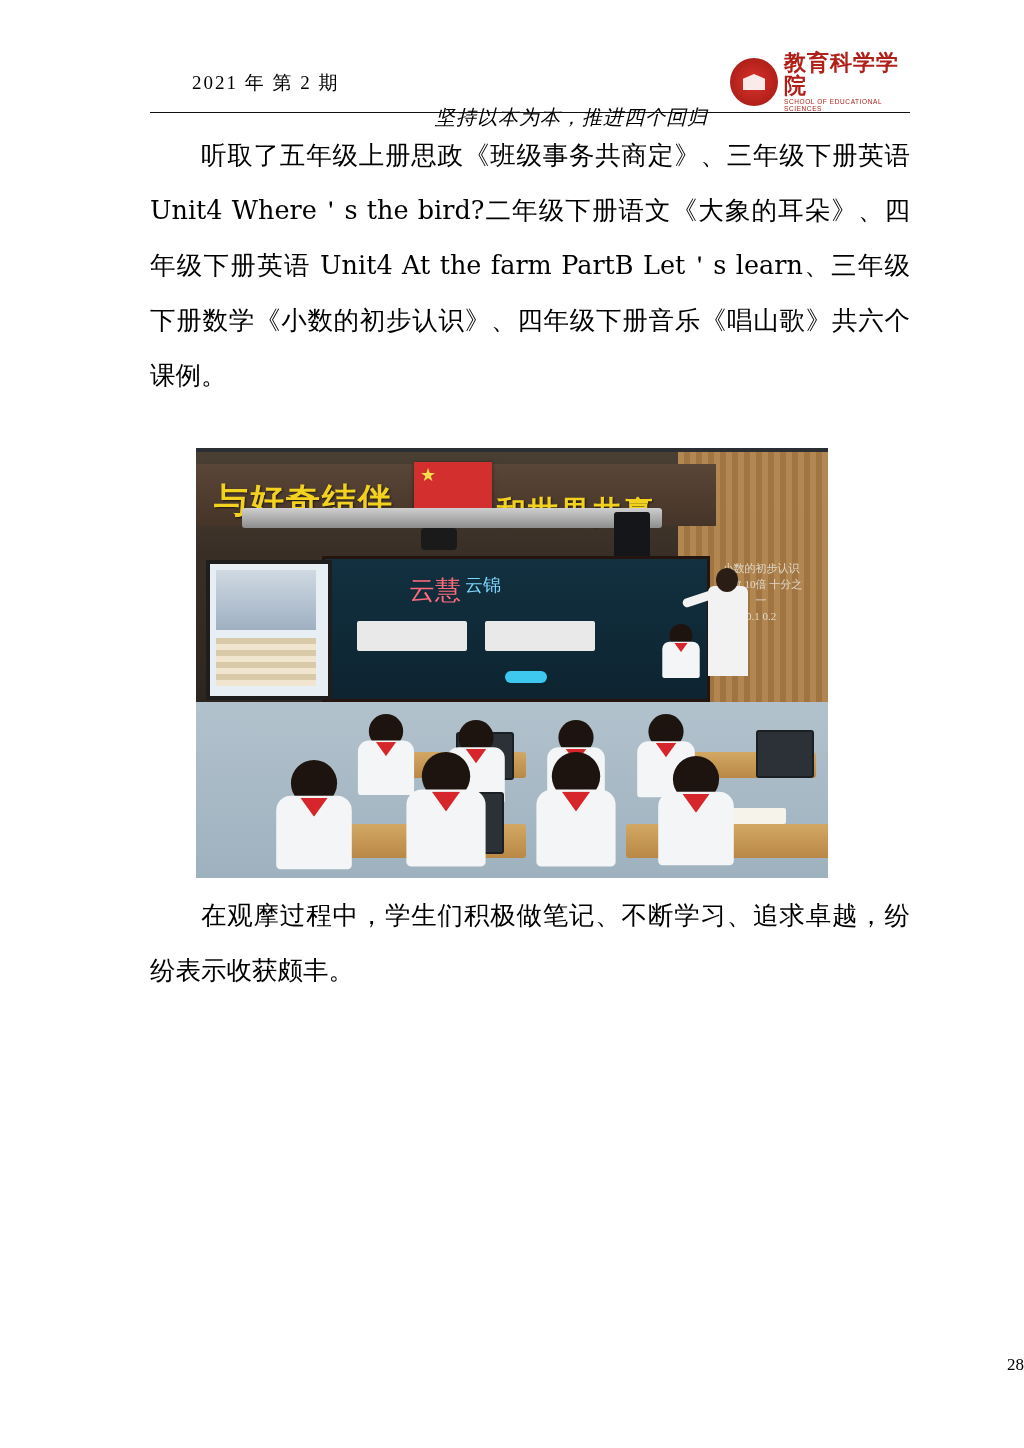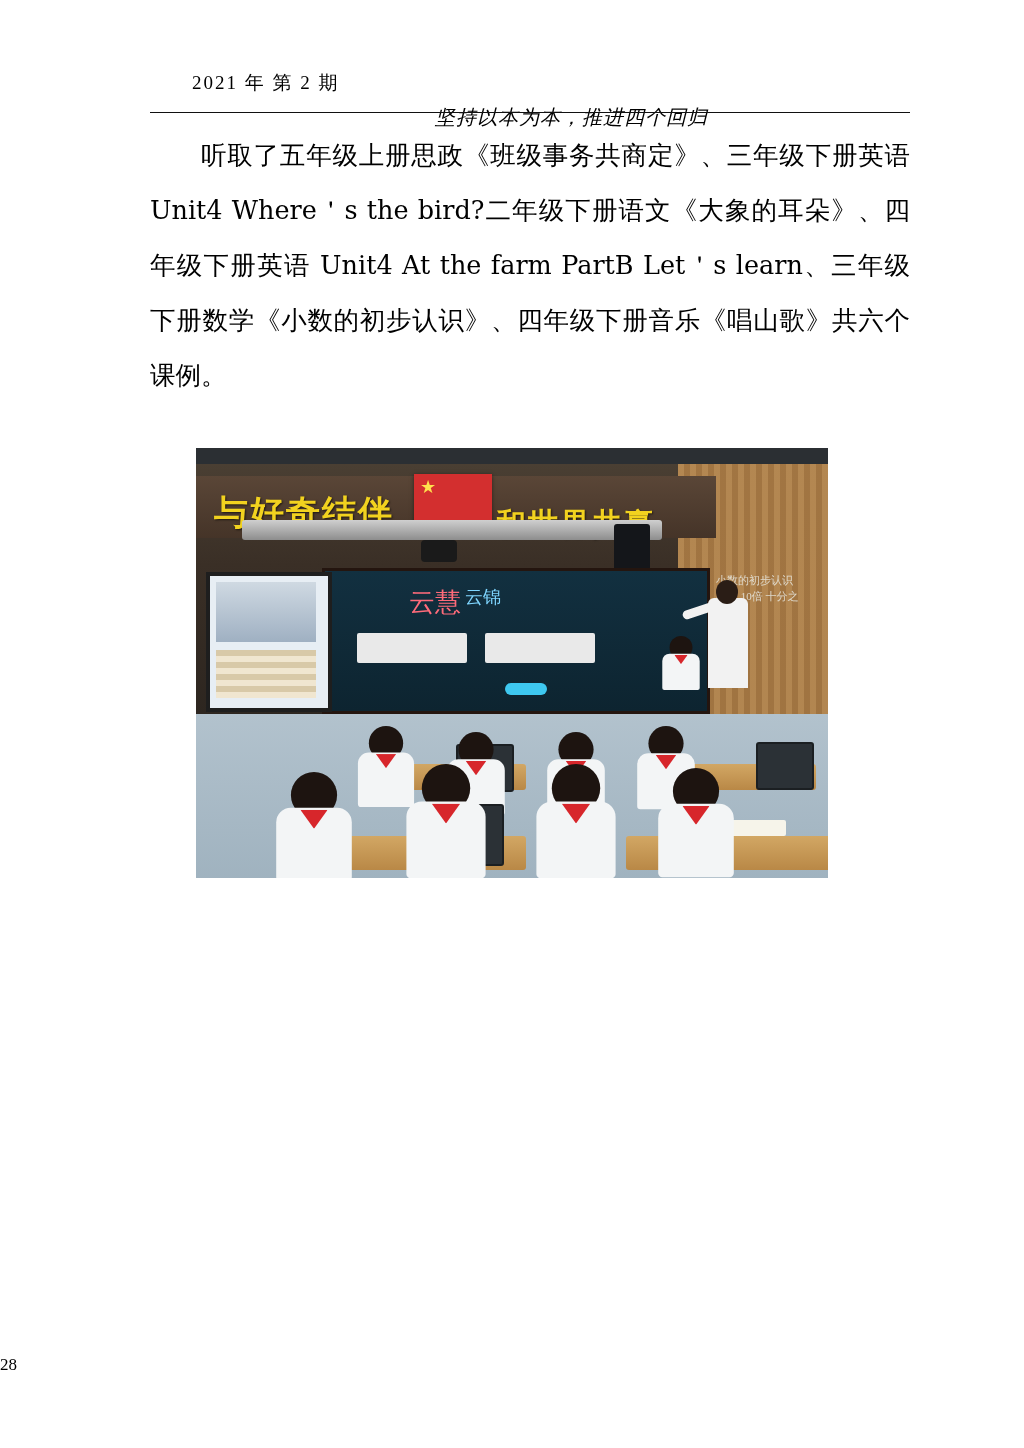--- a/index.html
+++ b/index.html
@@ -131,22 +131,22 @@
     position: absolute;
     left: 196px;
     top: 448px;
     width: 632px;
     height: 430px;
     background: #2b2f33;
     overflow: hidden;
   }
   .photo {
     position: absolute;
-    left: 0; top: 16px;
-    width: 632px; height: 370px;
+    left: 0; top: 4px;
+    width: 632px; height: 370px; text-align: center;
   }
   
   .ph-wall {
     position: absolute; left: 0; top: 0; width: 632px; height: 250px;
     background: linear-gradient(180deg, #4a3f33 0%, #3a2f26 40%, #2d2620 100%);
   }
   .ph-wood-right {
     position: absolute; right: 0; top: 0; width: 150px; height: 300px;
     background: repeating-linear-gradient(90deg, #b98b53 0px, #b98b53 6px, #a67843 6px, #a67843 12px);
     opacity: .95;
@@ -278,33 +278,40 @@
   .ph-paper {
     position: absolute; width: 54px; height: 16px; background: #f6f4ea; border-radius: 2px;
   }
 
   
   .folio {
     position: absolute;
     left: 0;
     top: 1355px;
     width: 1024px;
-    text-align: left;
+    text-align: right;
     font-size: 17px;
     font-family: "Liberation Serif", serif;
   }
 </style>
 </head>
 <body>
 
 <div class="page">
 
   <div class="header">
     <div class="issue">2021 年 第 2 期</div>
     <div class="header-title">坚持以本为本，推进四个回归</div>
+    <div class="logo">
+      <div class="logo-seal"></div>
+      <div class="logo-text">
+        <div class="logo-cn">教育科学学院</div>
+        <div class="logo-en">SCHOOL OF EDUCATIONAL SCIENCES</div>
+      </div>
+    </div>
   </div>
   <div class="header-rule"></div>
 
   <div class="content">
     <p class="para">听取了五年级上册思政《班级事务共商定》、三年级下册英语 Unit4 Where＇s the bird?二年级下册语文《大象的耳朵》、四年级下册英语 Unit4 At the farm PartB Let＇s learn、三年级下册数学《小数的初步认识》、四年级下册音乐《唱山歌》共六个课例。</p>
   </div>
 
   <div class="figure">
     <div class="photo">
       <div class="ph-wall"></div>
@@ -395,16 +402,17 @@
       </div>
       <div class="ph-student" style="left:500px; top:304px; transform:scale(1.05); transform-origin:left top;">
         <div class="head"></div>
         <div class="body"></div>
         <div class="tie"></div>
       </div>
     </div>
   </div>
 
   <div class="content" style="top:888px;">
+    <p class="para">在观摩过程中，学生们积极做笔记、不断学习、追求卓越，纷纷表示收获颇丰。</p>
   </div>
 
   <div class="folio">28</div>
 </div>
 
 </body></html>

